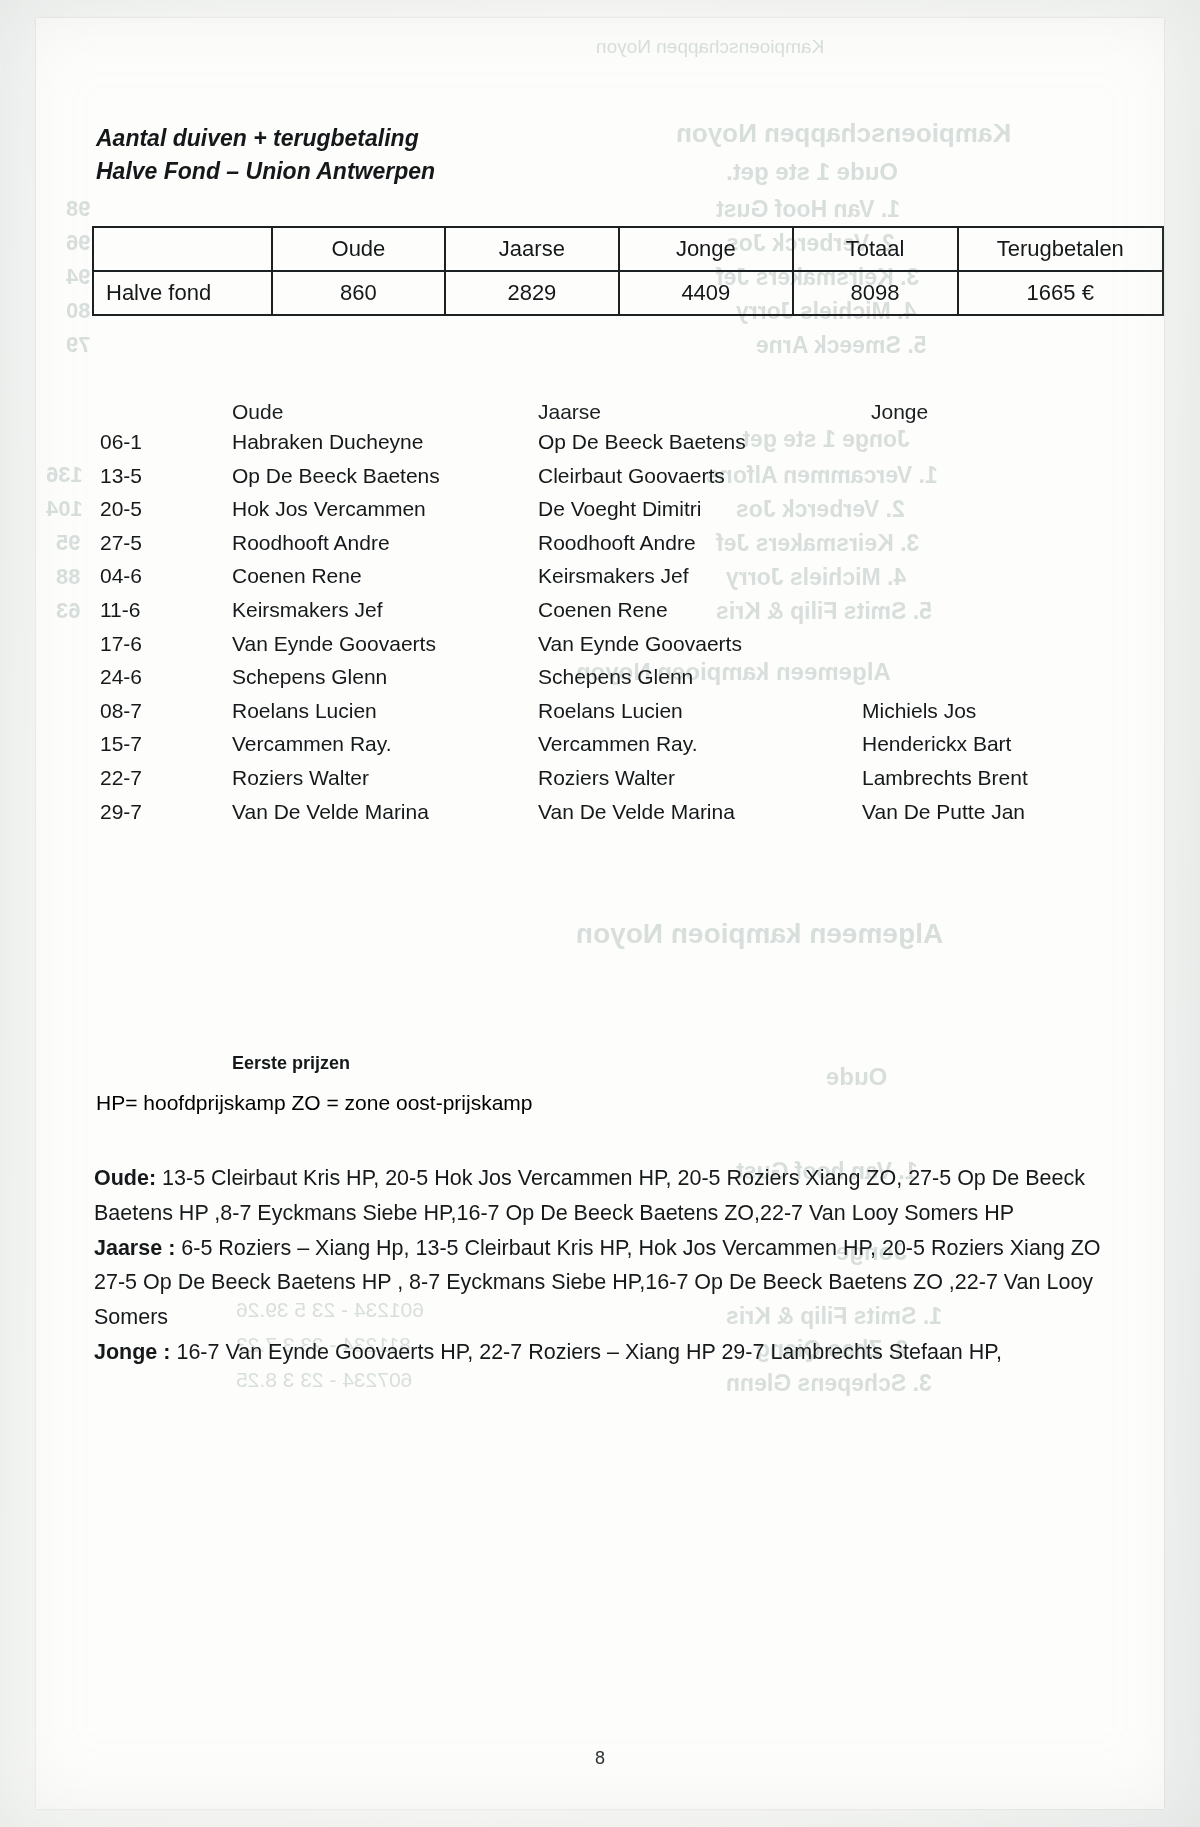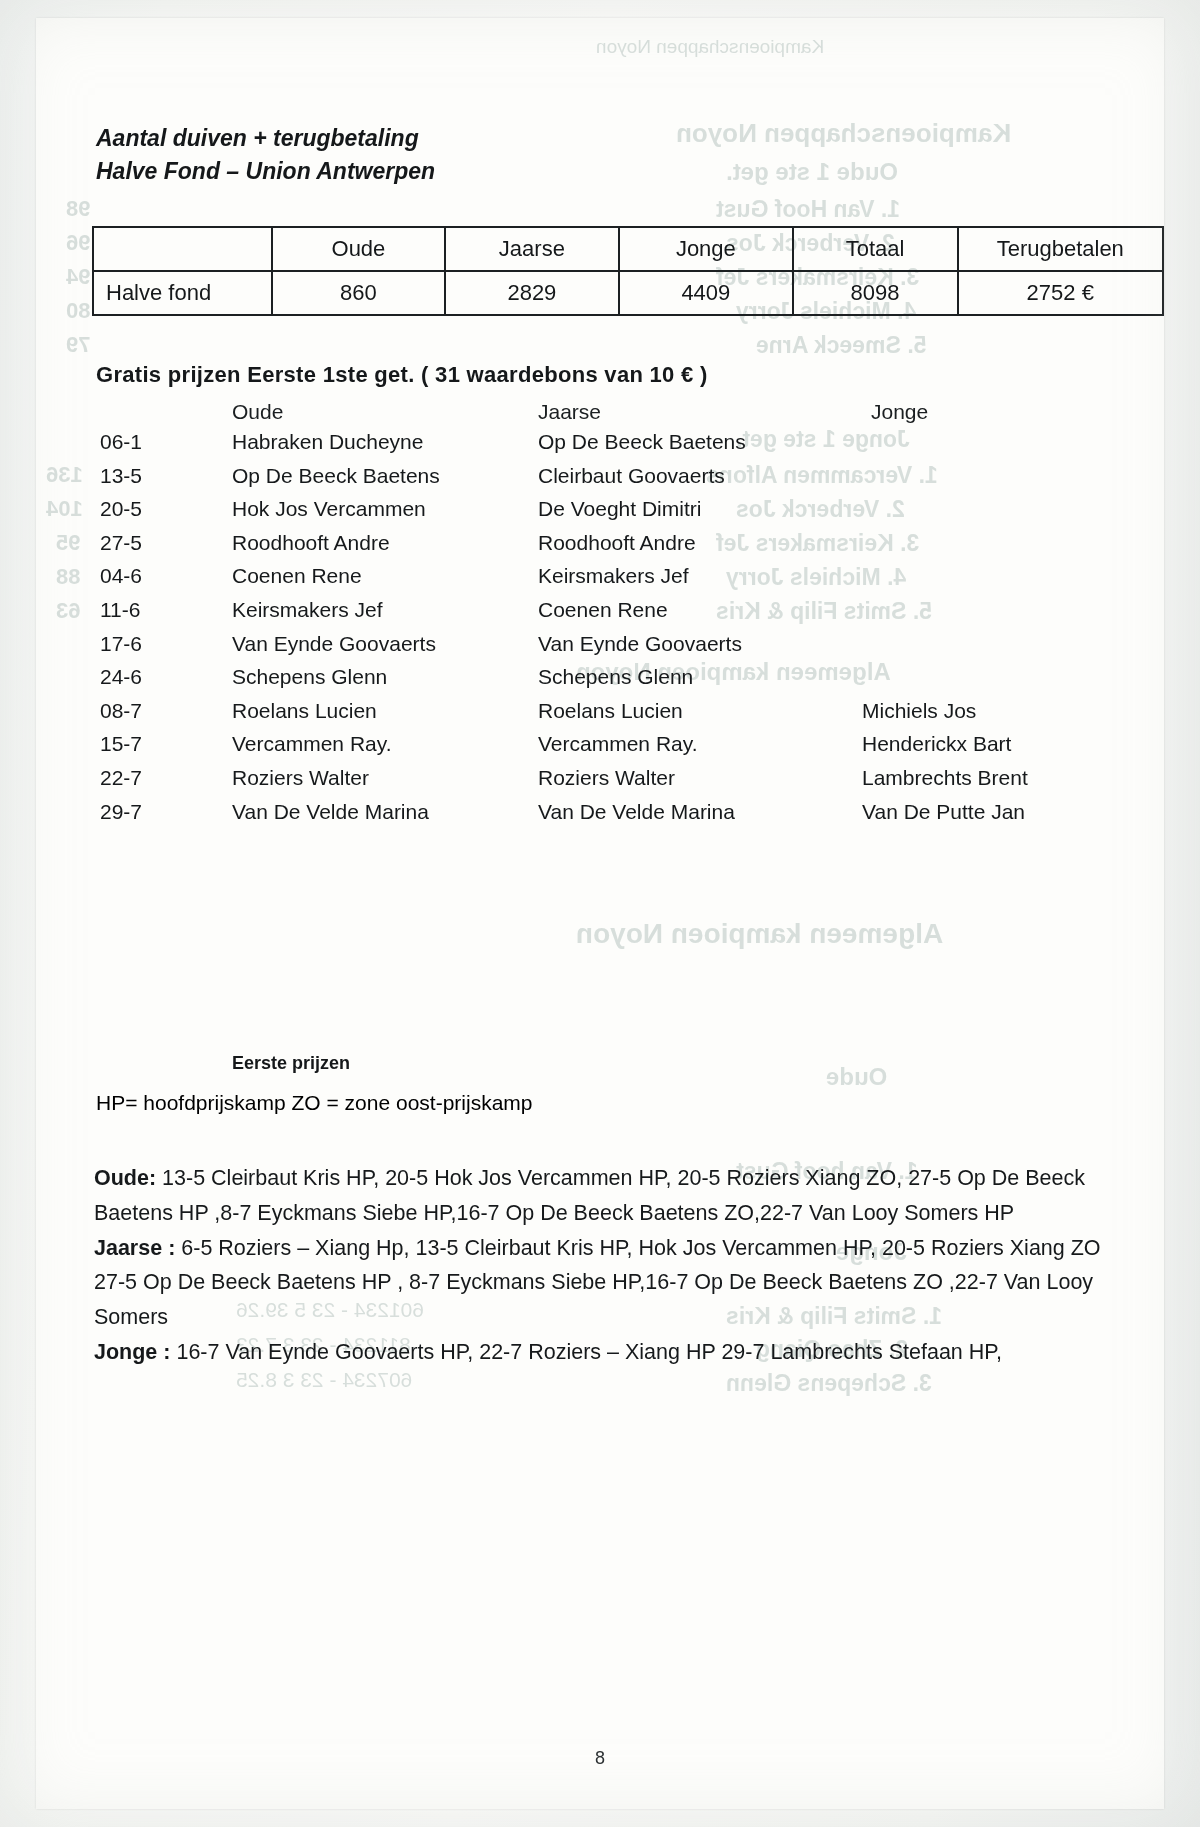--- a/index.html
+++ b/index.html
@@ -249,26 +249,25 @@
             <td class="c-jonge">Jonge</td>
             <td class="c-totaal">Totaal</td>
             <td class="c-terug">Terugbetalen</td>
           </tr>
           <tr>
             <td class="lbl">Halve fond</td>
             <td>860</td>
             <td>2829</td>
             <td>4409</td>
             <td>8098</td>
-            <td>2752 €</td>
+            <td>1665 €</td>
           </tr>
         </tbody>
       </table>
 
-      <div class="gratis-head">Gratis prijzen  Eerste  1ste get.  ( 31  waardebons van 10 € )</div>
 
       <div class="cols-head">
         <span class="ch-oude">Oude</span>
         <span class="ch-jaarse">Jaarse</span>
         <span class="ch-jonge">Jonge</span>
       </div>
 
       <div class="prijzen">
         <div class="prow">
           <span class="p-date">06-1</span>

